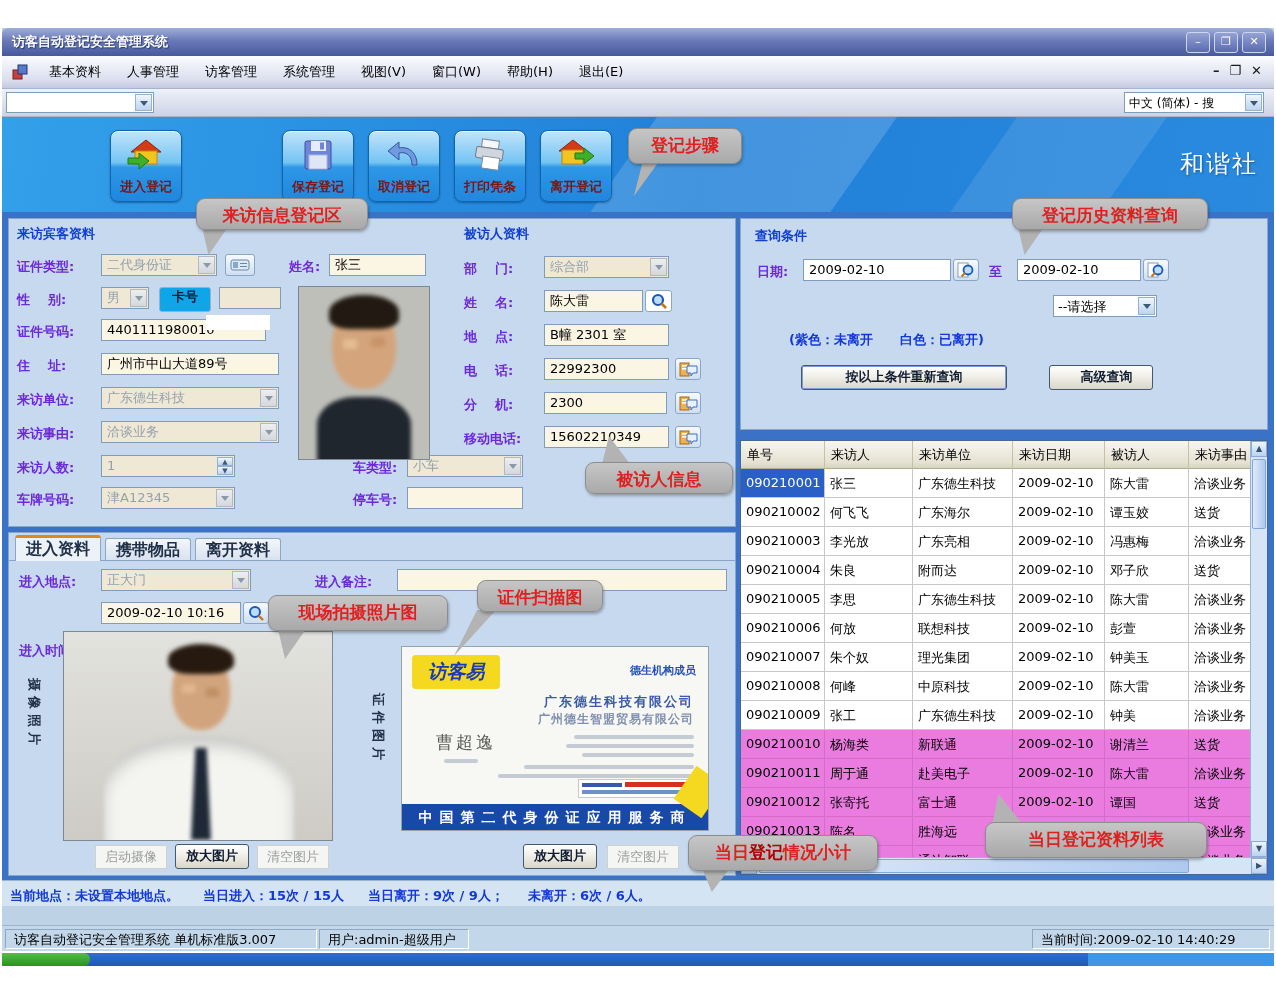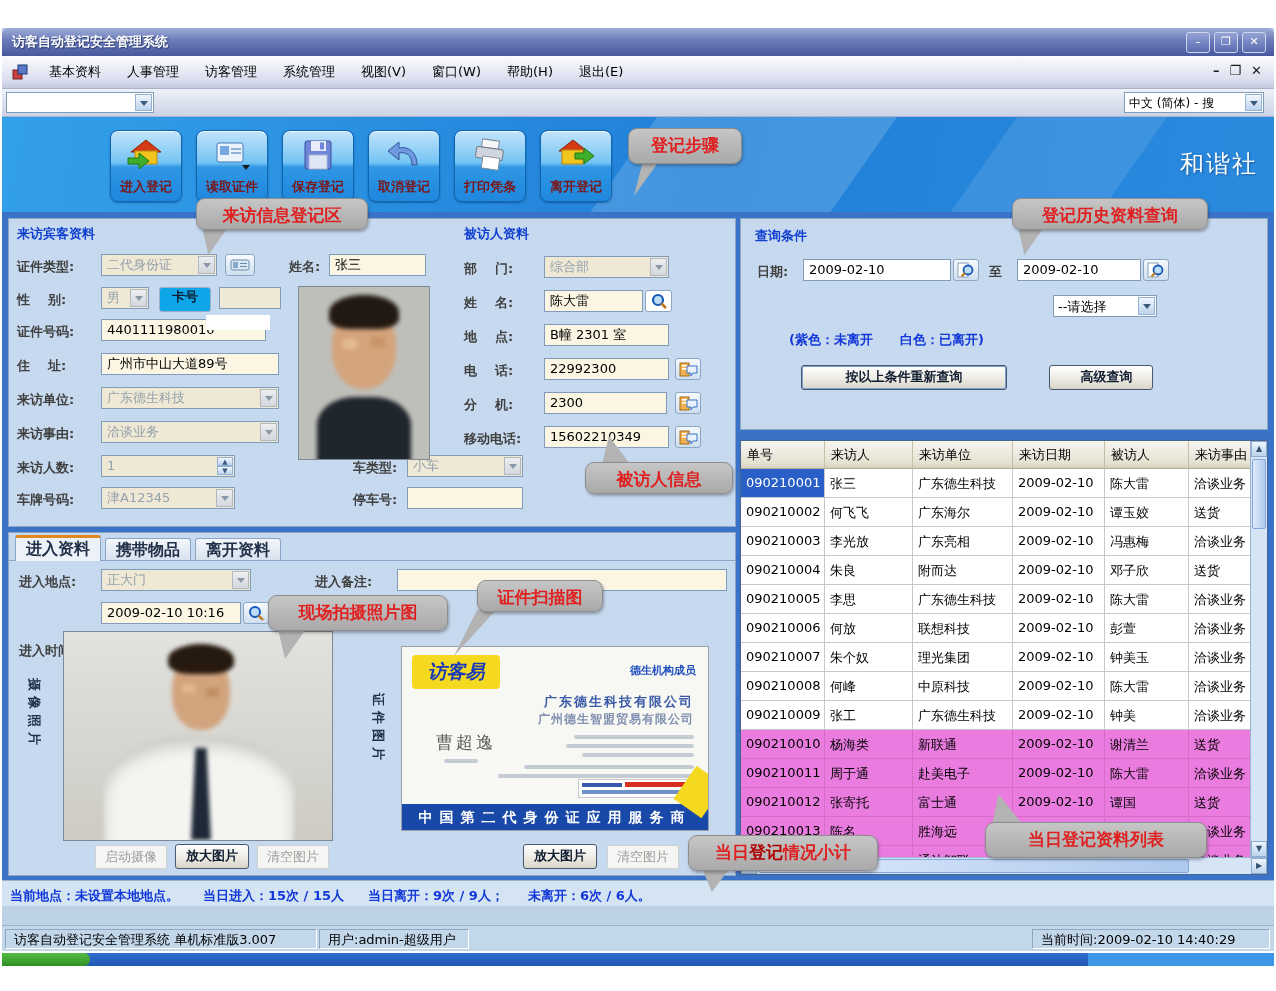--- a/index.html
+++ b/index.html
@@ -33,21 +33,21 @@
   .streak{position:absolute;background:rgba(255,255,255,.16);transform:skewX(-35deg);}
   .toolbtn{position:absolute;top:13px;width:70px;height:70px;border:1px solid #0f66b0;border-radius:8px;
     background:linear-gradient(#c2e4fb 0%,#74c4f3 45%,#2f97e5 52%,#1f87dd 100%);
     box-shadow:inset 0 1px 0 rgba(255,255,255,.7),0 1px 2px rgba(0,30,80,.4);}
   .toolbtn .ticon{position:absolute;left:0;right:0;top:6px;height:36px;display:flex;align-items:center;justify-content:center;}
   .toolbtn .tlabel{position:absolute;left:0;right:0;bottom:5px;text-align:center;font-size:13px;font-weight:bold;color:#7a1616;}
   .brand{position:absolute;top:31px;left:1178px;color:#fff;font-size:24px;letter-spacing:2px;text-shadow:1px 1px 2px #1b5ba0;}
   
   .panel{position:absolute;background:#c6d9ef;border:1px solid #8aa6c6;box-sizing:border-box;}
   .gtitle{position:absolute;font-size:13px;font-weight:bold;color:#1040d0;}
-  .flabel{position:absolute;font-size:13px;font-weight:bold;color:#404040;white-space:pre;}
+  .flabel{position:absolute;font-size:13px;font-weight:bold;color:#6d28d9;white-space:pre;}
   .input{position:absolute;height:22px;box-sizing:border-box;border:1px solid #7f9db9;background:#fbf5e3;font-size:13px;padding:2px 5px;color:#000;line-height:16px;white-space:nowrap;overflow:hidden;}
   .input.white{background:#fff;}
   .input.disabled{background:#eee8d5;color:#95a1ad;}
   .iconbtn{position:absolute;width:26px;height:22px;border:1px solid #8ba6c4;border-radius:3px;background:linear-gradient(#f6fafd,#cfdff0);display:flex;align-items:center;justify-content:center;box-sizing:border-box;}
   .xpbtn{position:absolute;height:25px;background:linear-gradient(#ffffff,#f0efe8 45%,#d9d5c8);border:1px solid #44586e;border-radius:3px;font-size:13px;font-weight:bold;color:#101c30;text-align:center;box-sizing:border-box;}
   .xpbtn.focusring{box-shadow:inset 0 0 0 1px #7c9ed8;}
   .flatbtn{position:absolute;height:24px;background:#f5f6f4;border:1px solid #cfd2cc;font-size:13px;color:#9a9e9a;text-align:center;box-sizing:border-box;}
   .spinbox{position:absolute;width:16px;top:1px;bottom:1px;right:1px;}
   .sbtn{position:absolute;left:0;width:16px;height:50%;background:linear-gradient(#f0f6fc,#bed4ee);border:1px solid #94b0d2;box-sizing:border-box;font-size:7px;color:#3c5a7a;text-align:center;line-height:9px;}
   
@@ -143,32 +143,20 @@
           <div class="ticon">
             <svg width="38" height="34" viewBox="0 0 38 34">
               <polygon points="19,2 34,14 4,14" fill="#d43b14" stroke="#8e2408"></polygon>
               <rect x="8" y="13" width="22" height="13" fill="#f2c41e" stroke="#b88a10"></rect>
               <path d="M1 20 L12 20 L12 15 L22 23 L12 31 L12 26 L1 26 Z" fill="#3fae2a" stroke="#1e7a14"></path>
             </svg>
           </div>
           <div class="tlabel">进入登记</div>
         </div>
 
-        <div class="toolbtn" style="left:194px;">
-          <div class="ticon">
-            <svg width="38" height="34" viewBox="0 0 38 34">
-              <rect x="4" y="5" width="26" height="19" rx="2" fill="#eaf2fc" stroke="#4878b8"></rect>
-              <rect x="7" y="8" width="9" height="9" fill="#78a8e0"></rect>
-              <rect x="18" y="10" width="10" height="2" fill="#90b0d8"></rect>
-              <rect x="18" y="14" width="10" height="2" fill="#90b0d8"></rect>
-              <polygon points="29,27 37,27 33,32" fill="#1a1a1a"></polygon>
-            </svg>
-          </div>
-          <div class="tlabel">读取证件</div>
-        </div>
 
         <div class="toolbtn" style="left:280px;">
           <div class="ticon">
             <svg width="34" height="34" viewBox="0 0 34 34">
               <rect x="4" y="3" width="26" height="28" rx="2" fill="#6f86d8" stroke="#3a4e9e"></rect>
               <rect x="10" y="3" width="15" height="10" fill="#e8ecf8"></rect>
               <rect x="19" y="4.5" width="4" height="7" fill="#6f86d8"></rect>
               <rect x="8" y="17" width="18" height="14" fill="#dfe6f6" stroke="#aab6dd"></rect>
             </svg>
           </div>

